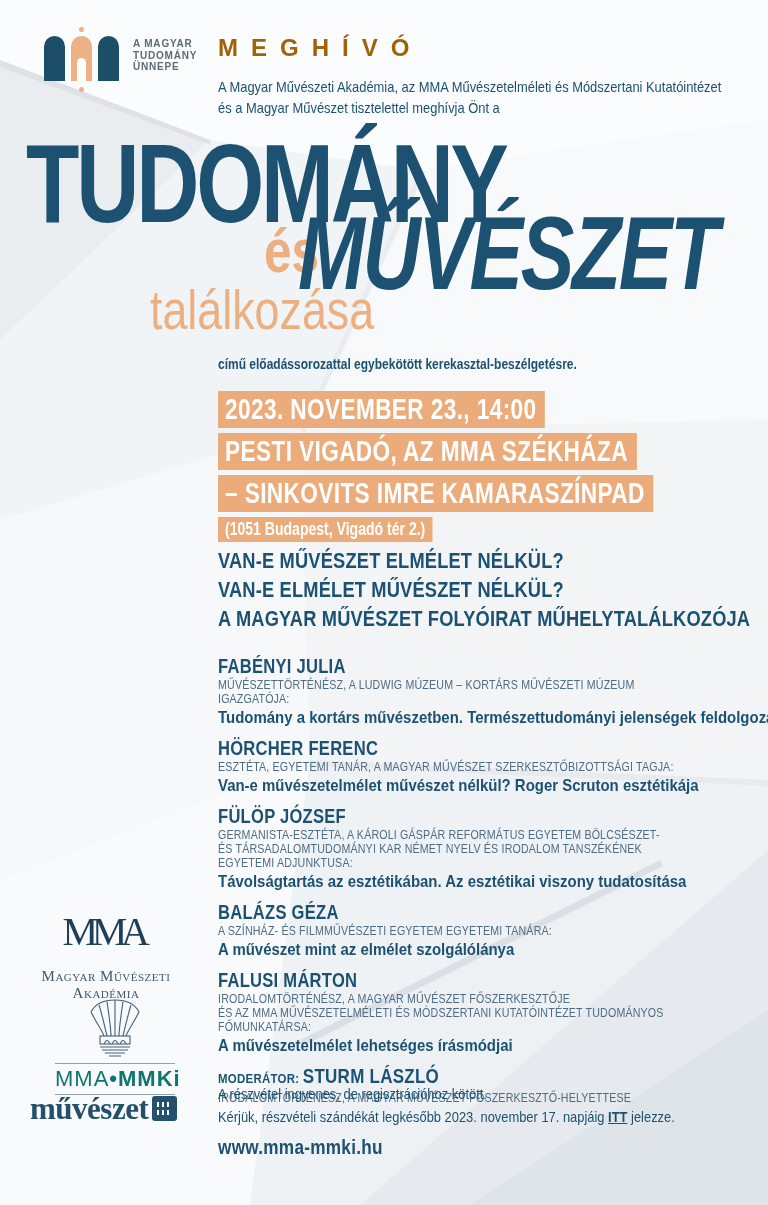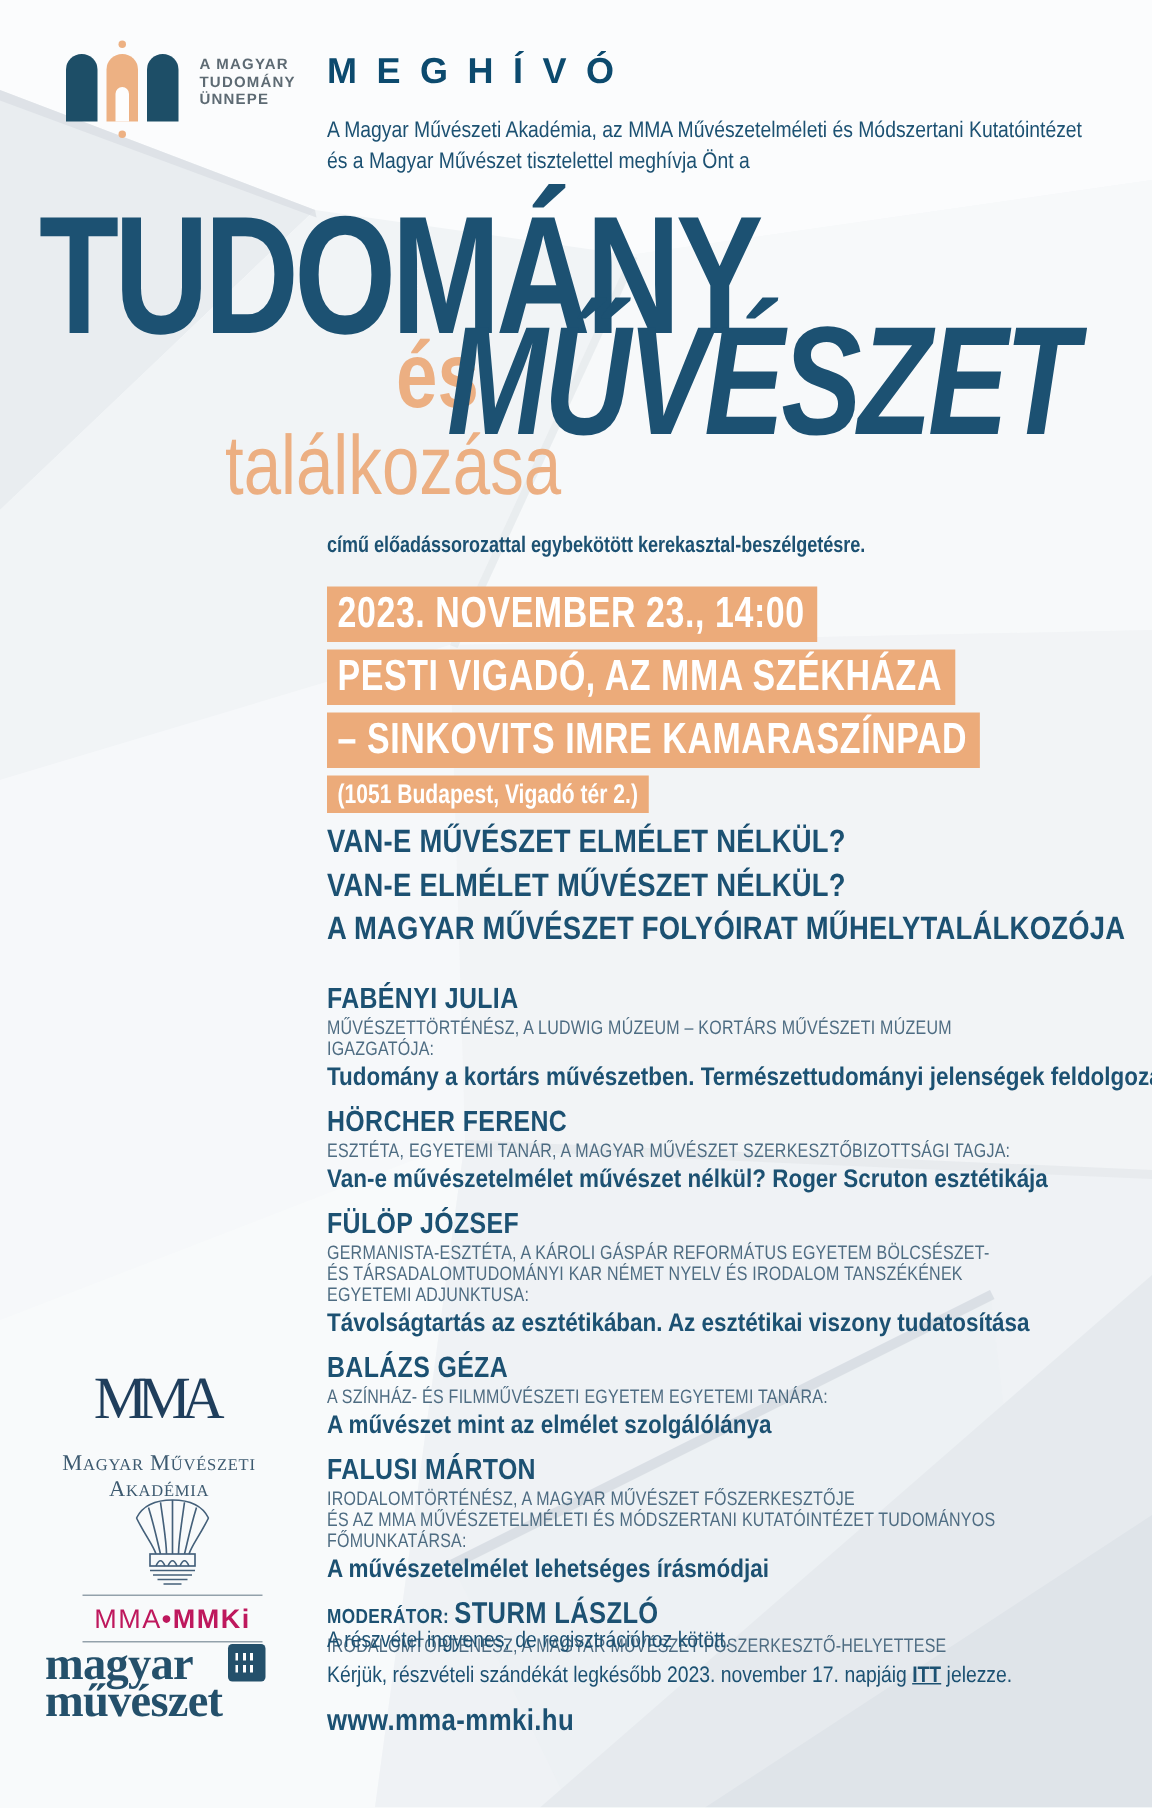--- a/index.html
+++ b/index.html
@@ -14,21 +14,21 @@
   .brand{left:32px;top:28px;display:flex;align-items:flex-start;padding-left:12px;}
   .arches{display:flex;gap:6px;padding-top:8px;position:relative;}
   .arch{display:block;width:21px;height:45px;border-radius:11px 11px 0 0;background:#1d4e67;}
   .arch.peach{background:#edb183;position:relative;}
   .arch.peach .notch{position:absolute;left:6px;bottom:0;width:9px;height:23px;background:#fdfdfd;border-radius:5px 5px 0 0;}
   .arch.peach::before{content:"";position:absolute;top:-9px;left:8px;width:5px;height:5px;border-radius:50%;background:#edb183;}
   .arch.peach::after{content:"";position:absolute;bottom:-11px;left:8px;width:5px;height:5px;border-radius:50%;background:#edb183;}
   .brand-text{margin-left:14px;padding-top:10px;font-size:10px;font-weight:700;letter-spacing:.8px;
     color:#5d6a73;line-height:11.5px;white-space:pre-line;}
 
-  .meghivo{left:218px;top:34px;font-size:24px;font-weight:700;letter-spacing:13px;color:#0c4a6e;}
+  .meghivo{left:218px;top:34px;font-size:24px;font-weight:700;letter-spacing:13px;color:#a16207;}
   .intro{left:218px;top:76px;font-size:15px;font-weight:500;color:#1c5172;line-height:21px;
     white-space:pre-line;transform:scaleX(.86);transform-origin:left top;width:640px;}
 
   
   .tw{transform-origin:left top;line-height:1;white-space:nowrap;}
   .tw1{left:26px;top:128px;font-size:112px;font-weight:800;letter-spacing:-4px;color:#1c5172;transform:scaleX(.78);z-index:2;}
   .tw2{left:264px;top:220px;font-size:62px;font-weight:600;color:#ecaf82;transform:scaleX(.8);z-index:2;}
   .tw3{left:298px;top:202px;font-size:103px;font-weight:800;font-style:italic;letter-spacing:-3px;color:#1c5172;transform:scaleX(.78);z-index:3;}
   .tw4{left:150px;top:282px;font-size:56px;font-weight:400;color:#ecaf82;transform:scaleX(.8);z-index:1;}
   .tsub{left:218px;top:355px;font-size:15px;font-weight:700;color:#1c5172;transform:scaleX(.8);transform-origin:left top;white-space:nowrap;}
@@ -64,21 +64,21 @@
   .website{margin-top:8px;font-size:20px;font-weight:800;color:#1c5172;letter-spacing:.3px;}
 
   
   .mma-logo{left:30px;top:912px;width:152px;text-align:center;}
   .mma-monogram{font-family:"Liberation Serif",serif;font-size:40px;font-weight:500;letter-spacing:-.16em;
     color:#1f3e5c;line-height:40px;padding-right:6px;}
   .mma-name{font-family:"Liberation Serif",serif;font-variant:small-caps;font-size:15px;color:#3d5a70;
     line-height:17px;white-space:pre-line;margin-top:16px;letter-spacing:.5px;}
   .mmki{left:55px;top:998px;width:120px;text-align:center;}
   .mmki .rule{height:1px;background:#93a1ab;margin:5px 0;}
-  .mmki-label{font-size:18px;letter-spacing:1px;color:#be185d;line-height:20px;}
+  .mmki-label{font-size:22px;letter-spacing:1px;color:#0f766e;line-height:20px;}
   .mmki-label .bold{font-weight:700;}
   .mm-logo{left:30px;top:1096px;width:180px;position:absolute;}
   .mm-text{font-family:"Liberation Serif",serif;font-weight:700;font-size:31px;line-height:25px;
     letter-spacing:-.5px;color:#24506b;}
   .mm-badge{position:absolute;left:122px;top:0px;width:25px;height:25px;background:#24506b;border-radius:3px;}
   .mm-badge::before{content:"";position:absolute;left:5px;top:6px;width:15px;height:5px;
     background:repeating-linear-gradient(90deg,#ffffff 0 2px,transparent 2px 5px);}
   .mm-badge::after{content:"";position:absolute;left:5px;top:14px;width:15px;height:5px;
     background:repeating-linear-gradient(90deg,#ffffff 0 2px,transparent 2px 5px);}
 </style>
@@ -208,19 +208,18 @@
     </svg>
     <div class="rule"></div>
     <div class="mmki-label">
       <span>MMA</span><span class="bold">•</span><span class="bold">MMKi</span>
     </div>
     <div class="rule"></div>
   </div>
 
   <div class="mm-logo">
     <div class="mm-text">
-      <div>magyar</div>
       <div>művészet</div>
     </div>
     <div class="mm-badge"></div>
   </div>
 
 </div>
 
 </body></html>

